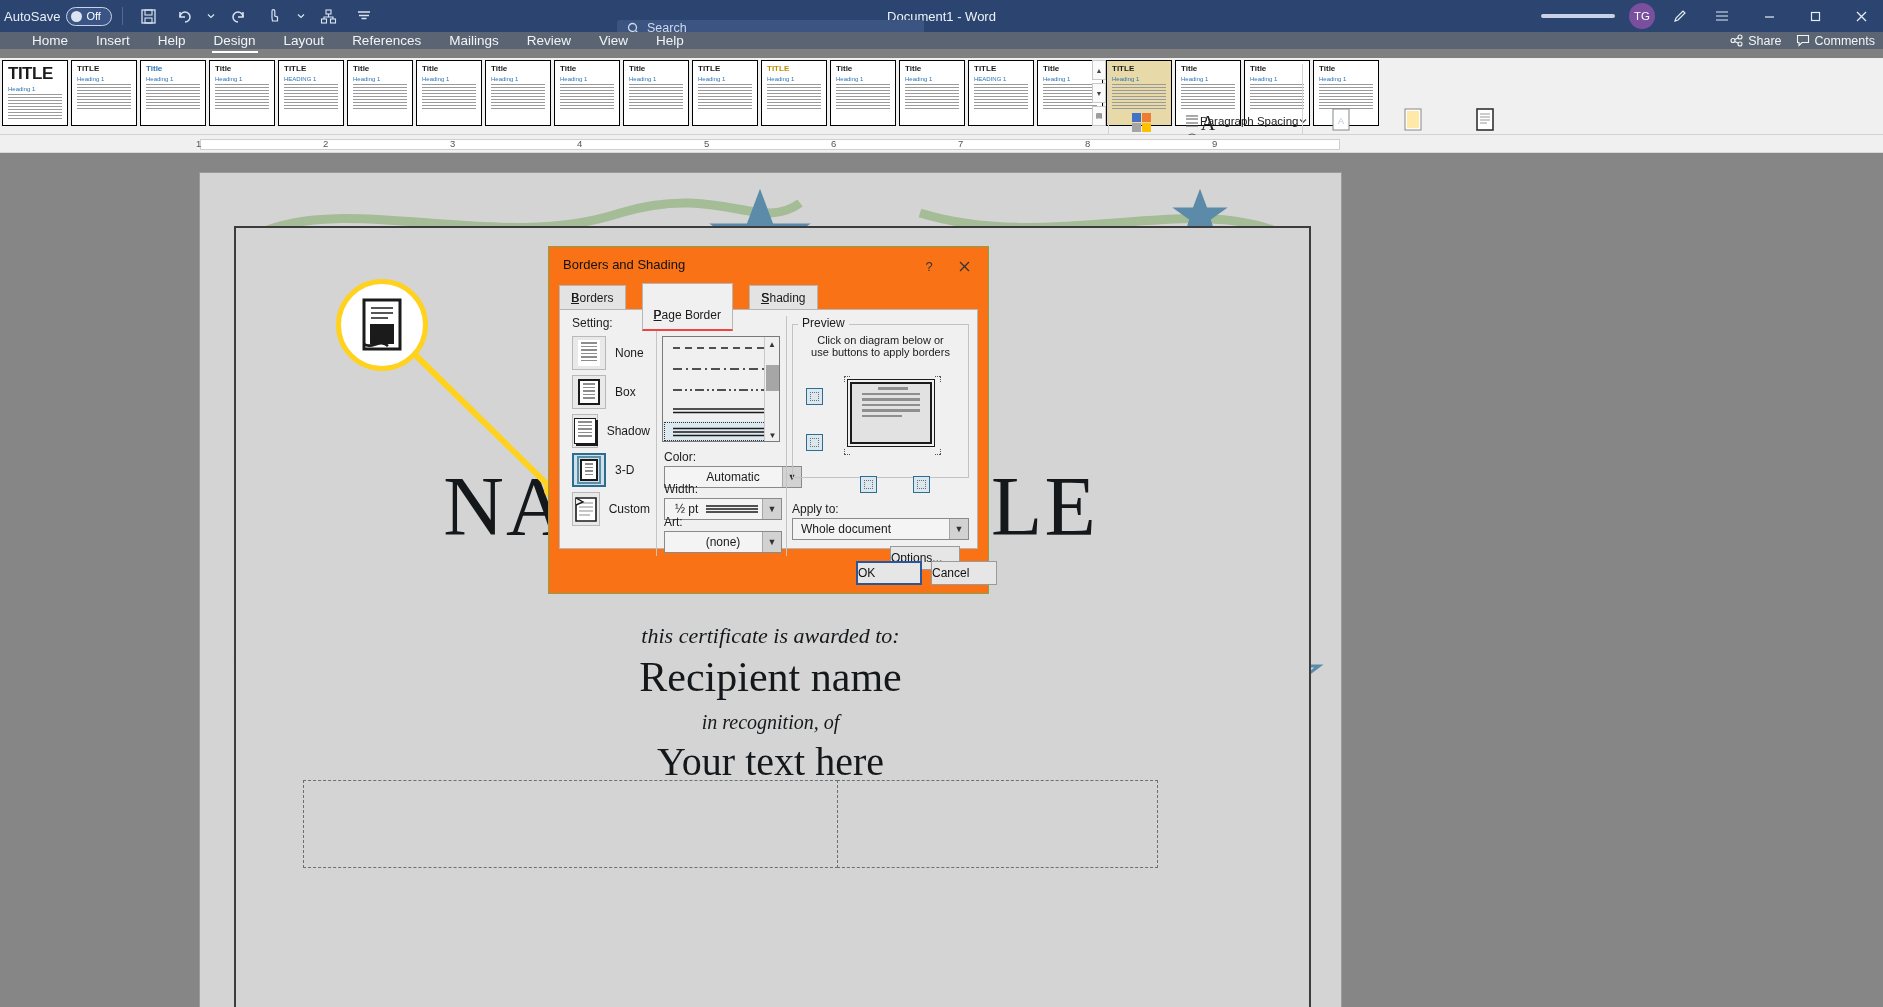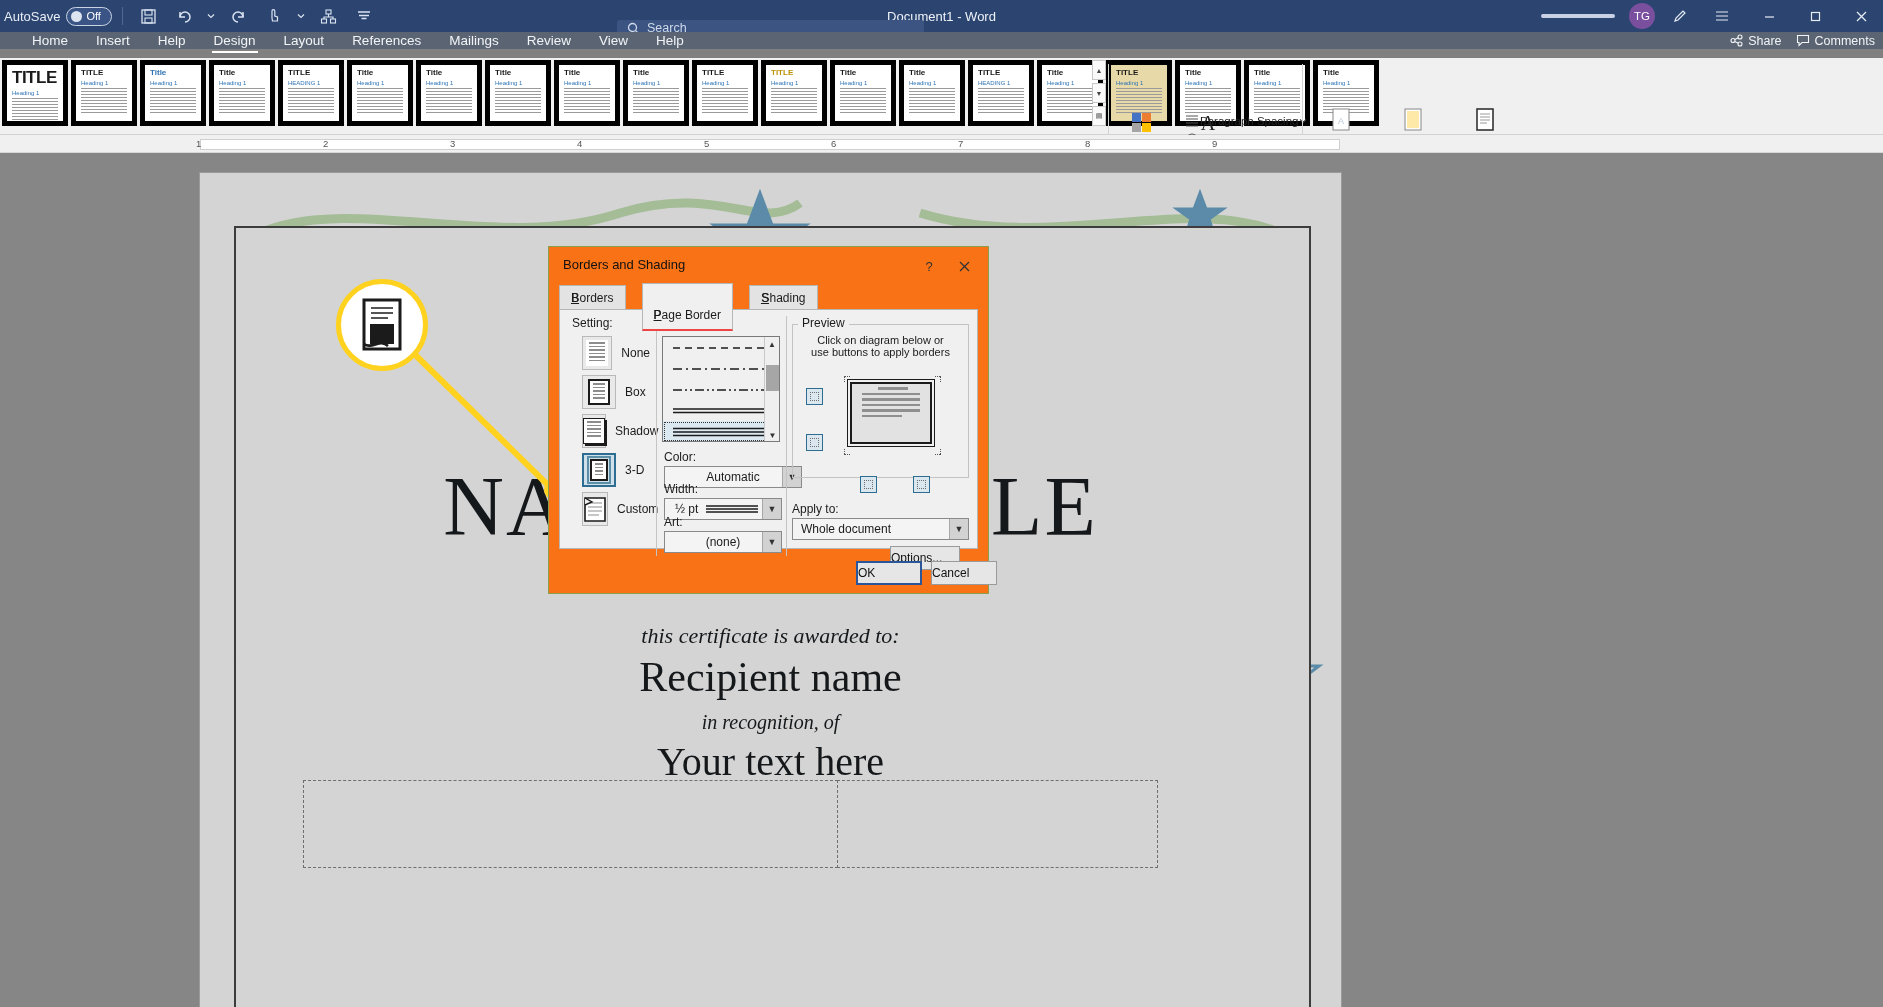--- a/index.html
+++ b/index.html
@@ -66,21 +66,21 @@
   
   .ribbon{
     position:absolute; left:0; top:58px; width:1883px; height:77px;
     background:#f0f0f0; border-bottom:1px solid #d2d2d2;
   }
   .gallery{
     position:absolute; left:0; top:2px; height:68px; display:flex; gap:3px; padding-left:2px;
     overflow:hidden;
   }
   .gal-item{
-    width:66px; height:66px; border:5px solid #000000; background:#fff;
+    width:66px; height:66px; border:1px solid #000000; background:#fff;
     padding:4px 5px; overflow:hidden; position:relative;
   }
   .gi-title{ font-size:8px; font-weight:bold; color:#1a1a1a; margin-bottom:2px; line-height:1.1;}
   .gi-title.big{ font-size:17px; font-weight:bold; letter-spacing:-0.5px; }
   .gi-title.blue{ color:#2e74b5; }
   .gi-title.gold{ color:#bf8f00; }
   .gi-head{ font-size:6px; color:#2e74b5; margin-bottom:2px; }
   .gi-lines{ }
   .gi-lines div{ height:1px; background:#9a9a9a; margin-bottom:2px; }
   .gal-item.goldbg{ background:#e8d9a8; }
@@ -168,21 +168,21 @@
     background:#e3e3e3; position:relative; top:2px;
   }
   .dtab.active{ background:#f0f0f0; top:0; padding-top:24px; padding-bottom:7px; border-bottom:2px solid #ef4444; z-index:3;}
   .dlg-body{
     position:absolute; left:10px; top:62px; right:10px; bottom:44px;
     border:1px solid #b6b6b6; background:#f0f0f0;
   }
   .lbl{ position:absolute; font-size:12px; color:#1b1b1b; }
 
   .setting-list{ position:absolute; left:12px; top:26px; width:78px; }
-  .set-item{ display:flex; align-items:center; gap:9px; margin-bottom:5px;margin-left:10px; }
+  .set-item{ display:flex; align-items:center; gap:9px; margin-bottom:5px; }
   .set-sw{
     width:34px; height:34px; border:1px solid #b9b9b9; background:#e9e9e9;
     display:flex;align-items:center;justify-content:center;
   }
   .set-item.sel .set-sw{ border:2px solid #2e6d92; background:#cfe0ea; }
   .set-label{ font-size:12px; white-space:nowrap;}
   .mini-doc{ width:22px;height:26px;background:#fff;position:relative; }
   .mini-doc i{ display:block; height:1.5px; background:#8d8d8d; margin:2px 3px;}
   .mini-doc.box{ border:2px solid #1b1b1b; }
   .mini-doc.shadow{ border:1px solid #1b1b1b; box-shadow:2px 2px 0 #1b1b1b;}

